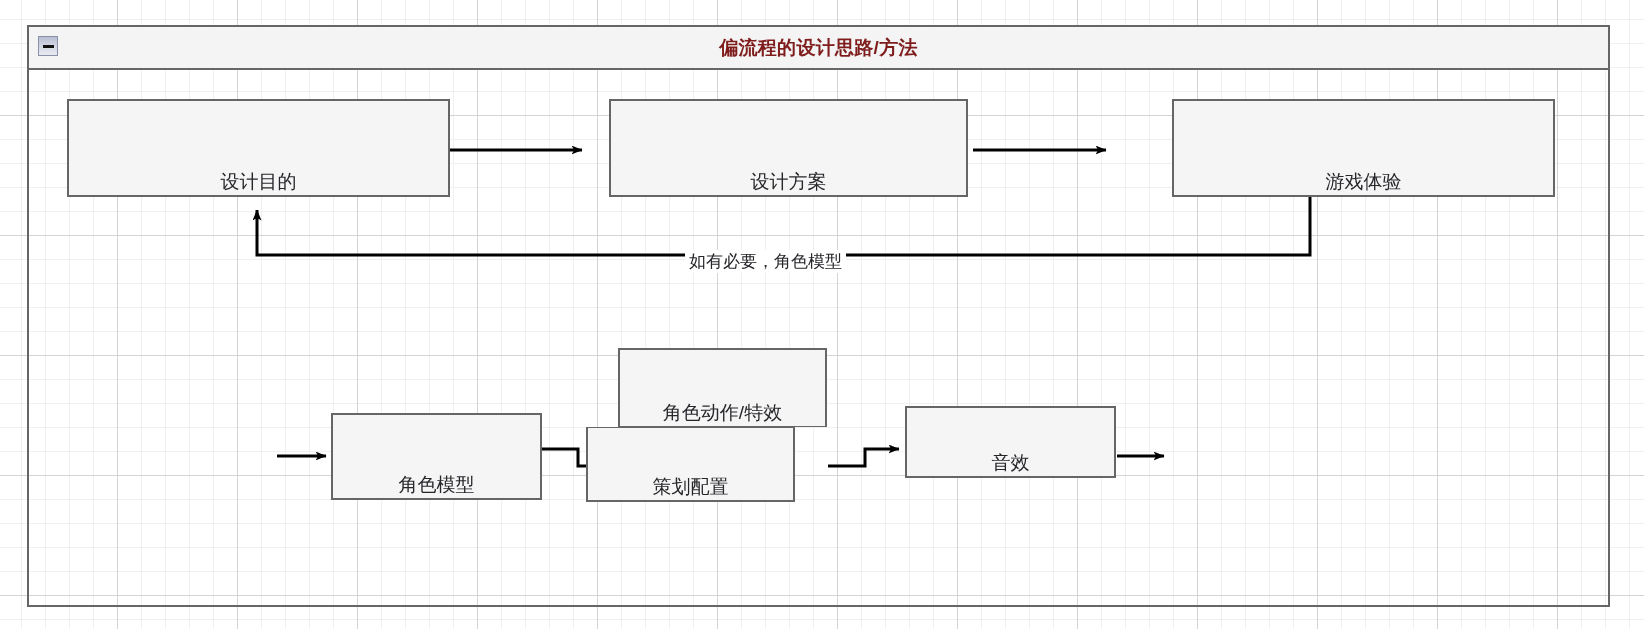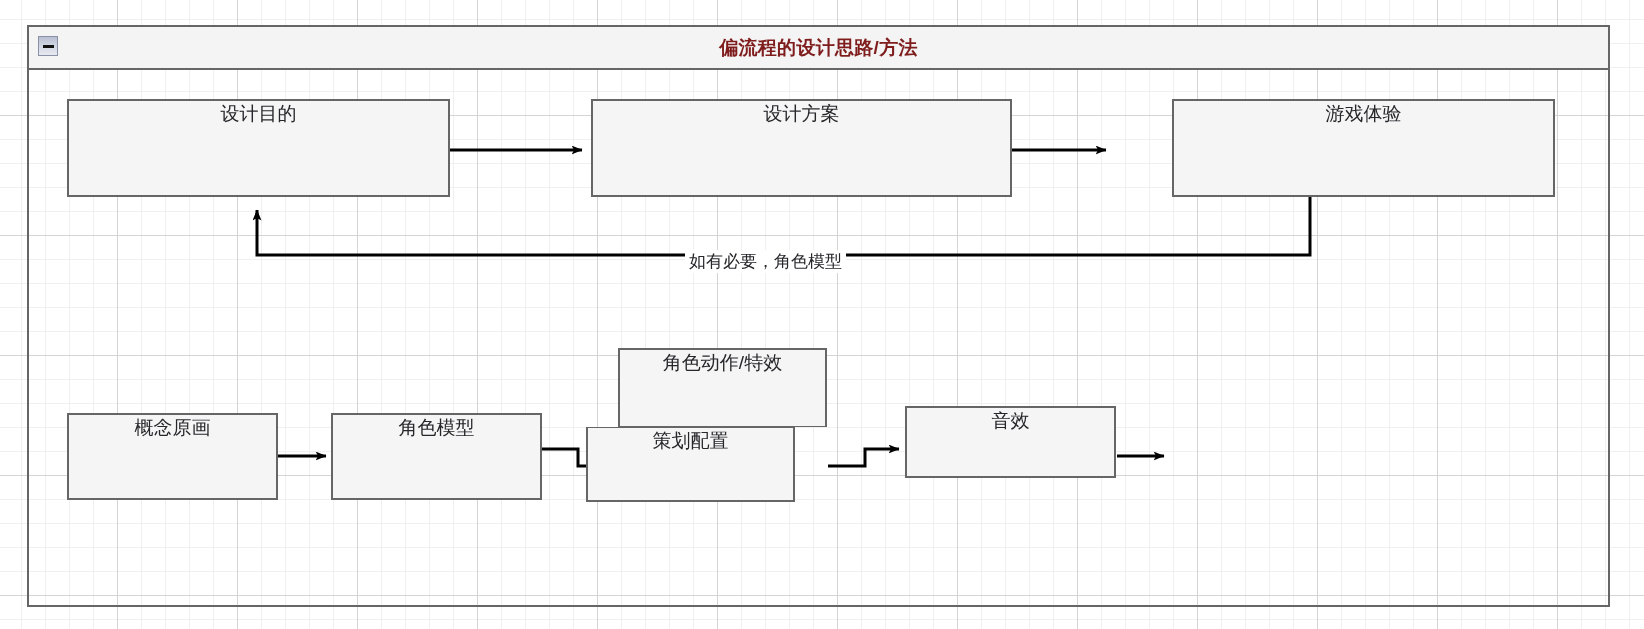--- a/index.html
+++ b/index.html
@@ -86,21 +86,21 @@
     background: #111111;
   }
 
   
   .node {
     position: absolute;
     box-sizing: border-box;
     border: 2px solid #666666;
     background: #f5f5f5;
     display: flex;
-    align-items: flex-start;
+    align-items: flex-end;
     justify-content: center;
     font-size: 19px;
     color: #26262b;
     cursor: pointer;
   }
   .node.stacked-top {
     border-bottom-width: 1px;
   }
   .node.stacked-bottom {
     border-top-width: 1px;
@@ -175,31 +175,28 @@
       </div>
       <div id="title-text">偏流程的设计思路/方法</div>
     </div>
 
   </div>
 
   <div class="node" style="left:67px;  top:99px;  width:383px; height:98px;">
     <span>设计目的</span>
   </div>
 
-  <div class="node" style="left:591px; top:99px;  width:421px; height:98px;">
+  <div class="node" style="left:609px; top:99px;  width:359px; height:98px;">
     <span>设计方案</span>
   </div>
 
   <div class="node" style="left:1172px; top:99px; width:383px; height:98px;">
     <span>游戏体验</span>
   </div>
 
-  <div class="node" style="left:67px;  top:413px; width:211px; height:87px;">
-    <span>概念原画</span>
-  </div>
 
   <div class="node" style="left:331px; top:413px; width:211px; height:87px;">
     <span>角色模型</span>
   </div>
 
   <div class="node stacked-top" style="left:618px; top:348px; width:209px; height:79px;">
     <span>角色动作/特效</span>
   </div>
 
   <div class="node stacked-bottom" style="left:586px; top:427px; width:209px; height:75px;">

